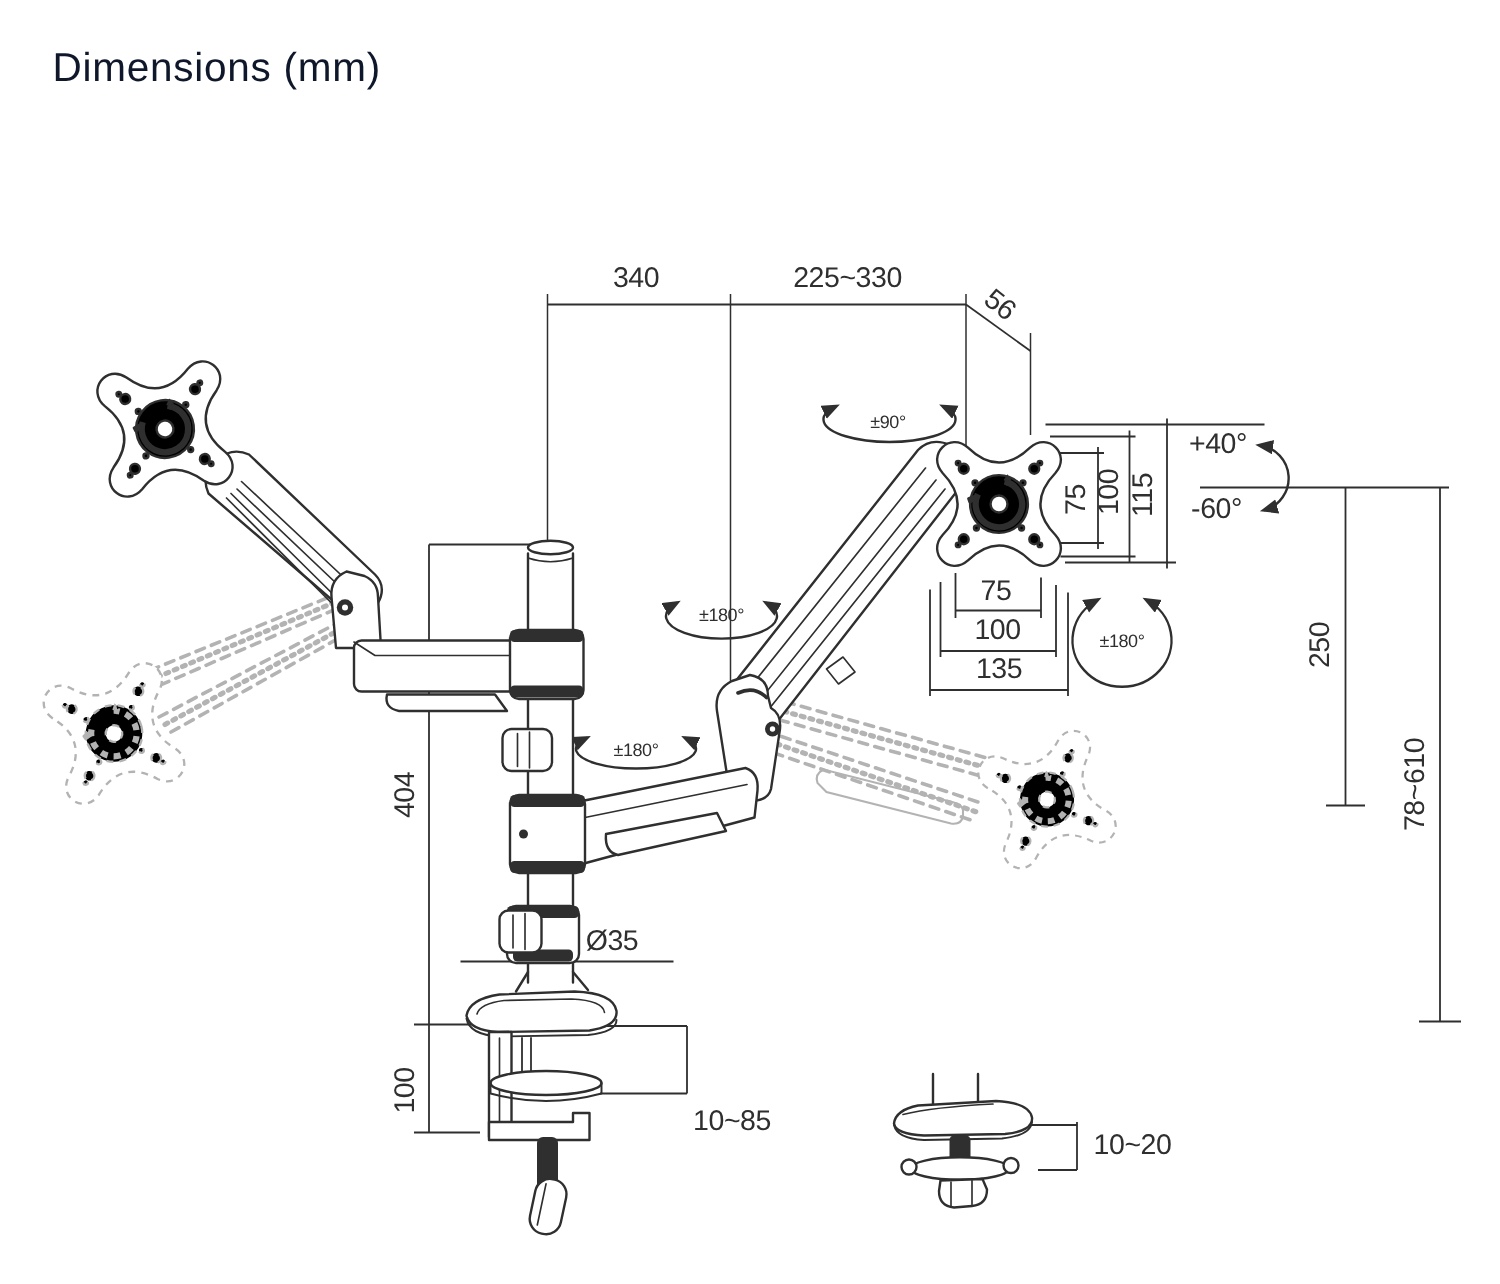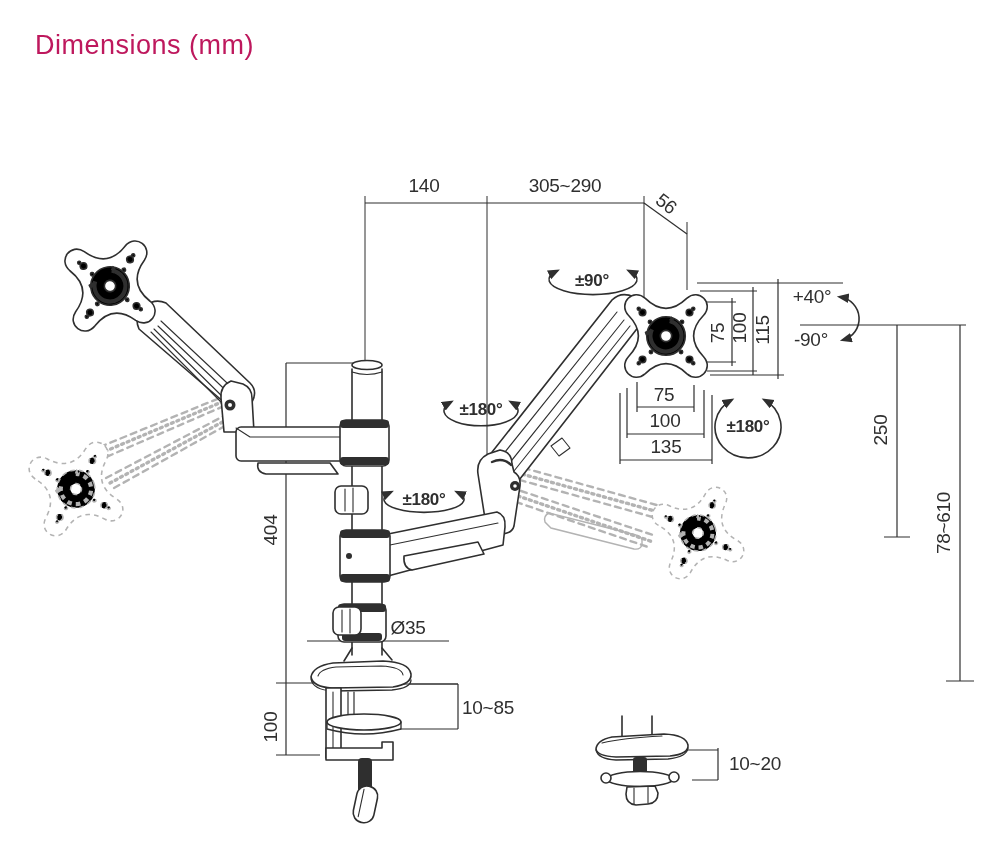--- a/index.html
+++ b/index.html
@@ -1,24 +1,24 @@
 <!DOCTYPE html>
 <html><head>
 <meta charset="utf-8">
 <style>
   html,body{margin:0;padding:0;background:#ffffff;}
   #page{position:relative;width:1000px;height:856px;background:#ffffff;overflow:hidden;
         font-family:"Liberation Sans", sans-serif;color:#2f2f2f;}
   #art{position:absolute;left:0;top:0;}
-  .title{position:absolute;left:35px;top:30px;font-size:27px;letter-spacing:.5px;color:#be185d;}
+  .title{position:absolute;left:35px;top:30px;font-size:27px;letter-spacing:.5px;color:#0f172a;}
   .lbl{position:absolute;font-size:19px;letter-spacing:-.3px;white-space:nowrap;
        transform:translate(-50%,-50%);color:#2f2f2f;}
   .rot{transform:translate(-50%,-50%) rotate(-90deg);}
   .rot38{transform:translate(-50%,-50%) rotate(38deg);}
-  .small{font-size:17px;font-weight:bold;}
+  .small{font-size:12px;}
 </style>
 </head>
 <body>
 
 <div id="page">
 
   <svg id="art" width="1000" height="856" viewBox="0 0 1000 856">
     <defs>
       <marker id="ah" orient="auto-start-reverse" markerWidth="9" markerHeight="8" refX="5.5" refY="3">
         <path d="M0,0 L7.5,3 L0,6 Z" fill="#2f2f2f"></path>
@@ -203,42 +203,42 @@
         <path d="M 634,788 L 634,804 M 648,787 L 648,803" stroke-width="1.1"></path>
       </g>
     </g>
 
     <use href="#vesa" transform="translate(110,286) rotate(-8) scale(0.47)" stroke="#2f2f2f" color="#2f2f2f" stroke-width="3.4"></use>
     <use href="#vesa" transform="translate(666,336) scale(0.47)" stroke="#2f2f2f" color="#2f2f2f" stroke-width="3.4"></use>
   </svg>
 
   <div class="title">Dimensions (mm)</div>
 
-  <div class="lbl" style="left:424px;top:186px">140</div>
-  <div class="lbl" style="left:565px;top:186px">305~290</div>
+  <div class="lbl" style="left:424px;top:186px">340</div>
+  <div class="lbl" style="left:565px;top:186px">225~330</div>
   <div class="lbl rot38" style="left:666px;top:204px">56</div>
 
   <div class="lbl small" style="left:592px;top:281px">±90°</div>
   <div class="lbl" style="left:812px;top:297px">+40°</div>
-  <div class="lbl" style="left:811px;top:340px">-90°</div>
+  <div class="lbl" style="left:811px;top:340px">-60°</div>
 
   <div class="lbl rot" style="left:718px;top:333px">75</div>
   <div class="lbl rot" style="left:740px;top:328px">100</div>
   <div class="lbl rot" style="left:763px;top:330px">115</div>
 
   <div class="lbl" style="left:664px;top:395px">75</div>
   <div class="lbl" style="left:665px;top:421px">100</div>
   <div class="lbl" style="left:666px;top:447px">135</div>
 
   <div class="lbl small" style="left:748px;top:427px">±180°</div>
   <div class="lbl small" style="left:481px;top:410px">±180°</div>
   <div class="lbl small" style="left:424px;top:500px">±180°</div>
 
   <div class="lbl rot" style="left:881px;top:430px">250</div>
   <div class="lbl rot" style="left:944px;top:523px">78~610</div>
   <div class="lbl rot" style="left:271px;top:530px">404</div>
 
   <div class="lbl" style="left:408px;top:628px">Ø35</div>
   <div class="lbl rot" style="left:271px;top:727px">100</div>
-  <div class="lbl" style="left:488px;top:708px">10~85</div>
+  <div class="lbl" style="left:488px;top:748px">10~85</div>
   <div class="lbl" style="left:755px;top:764px">10~20</div>
 
 </div>
 
 </body></html>

